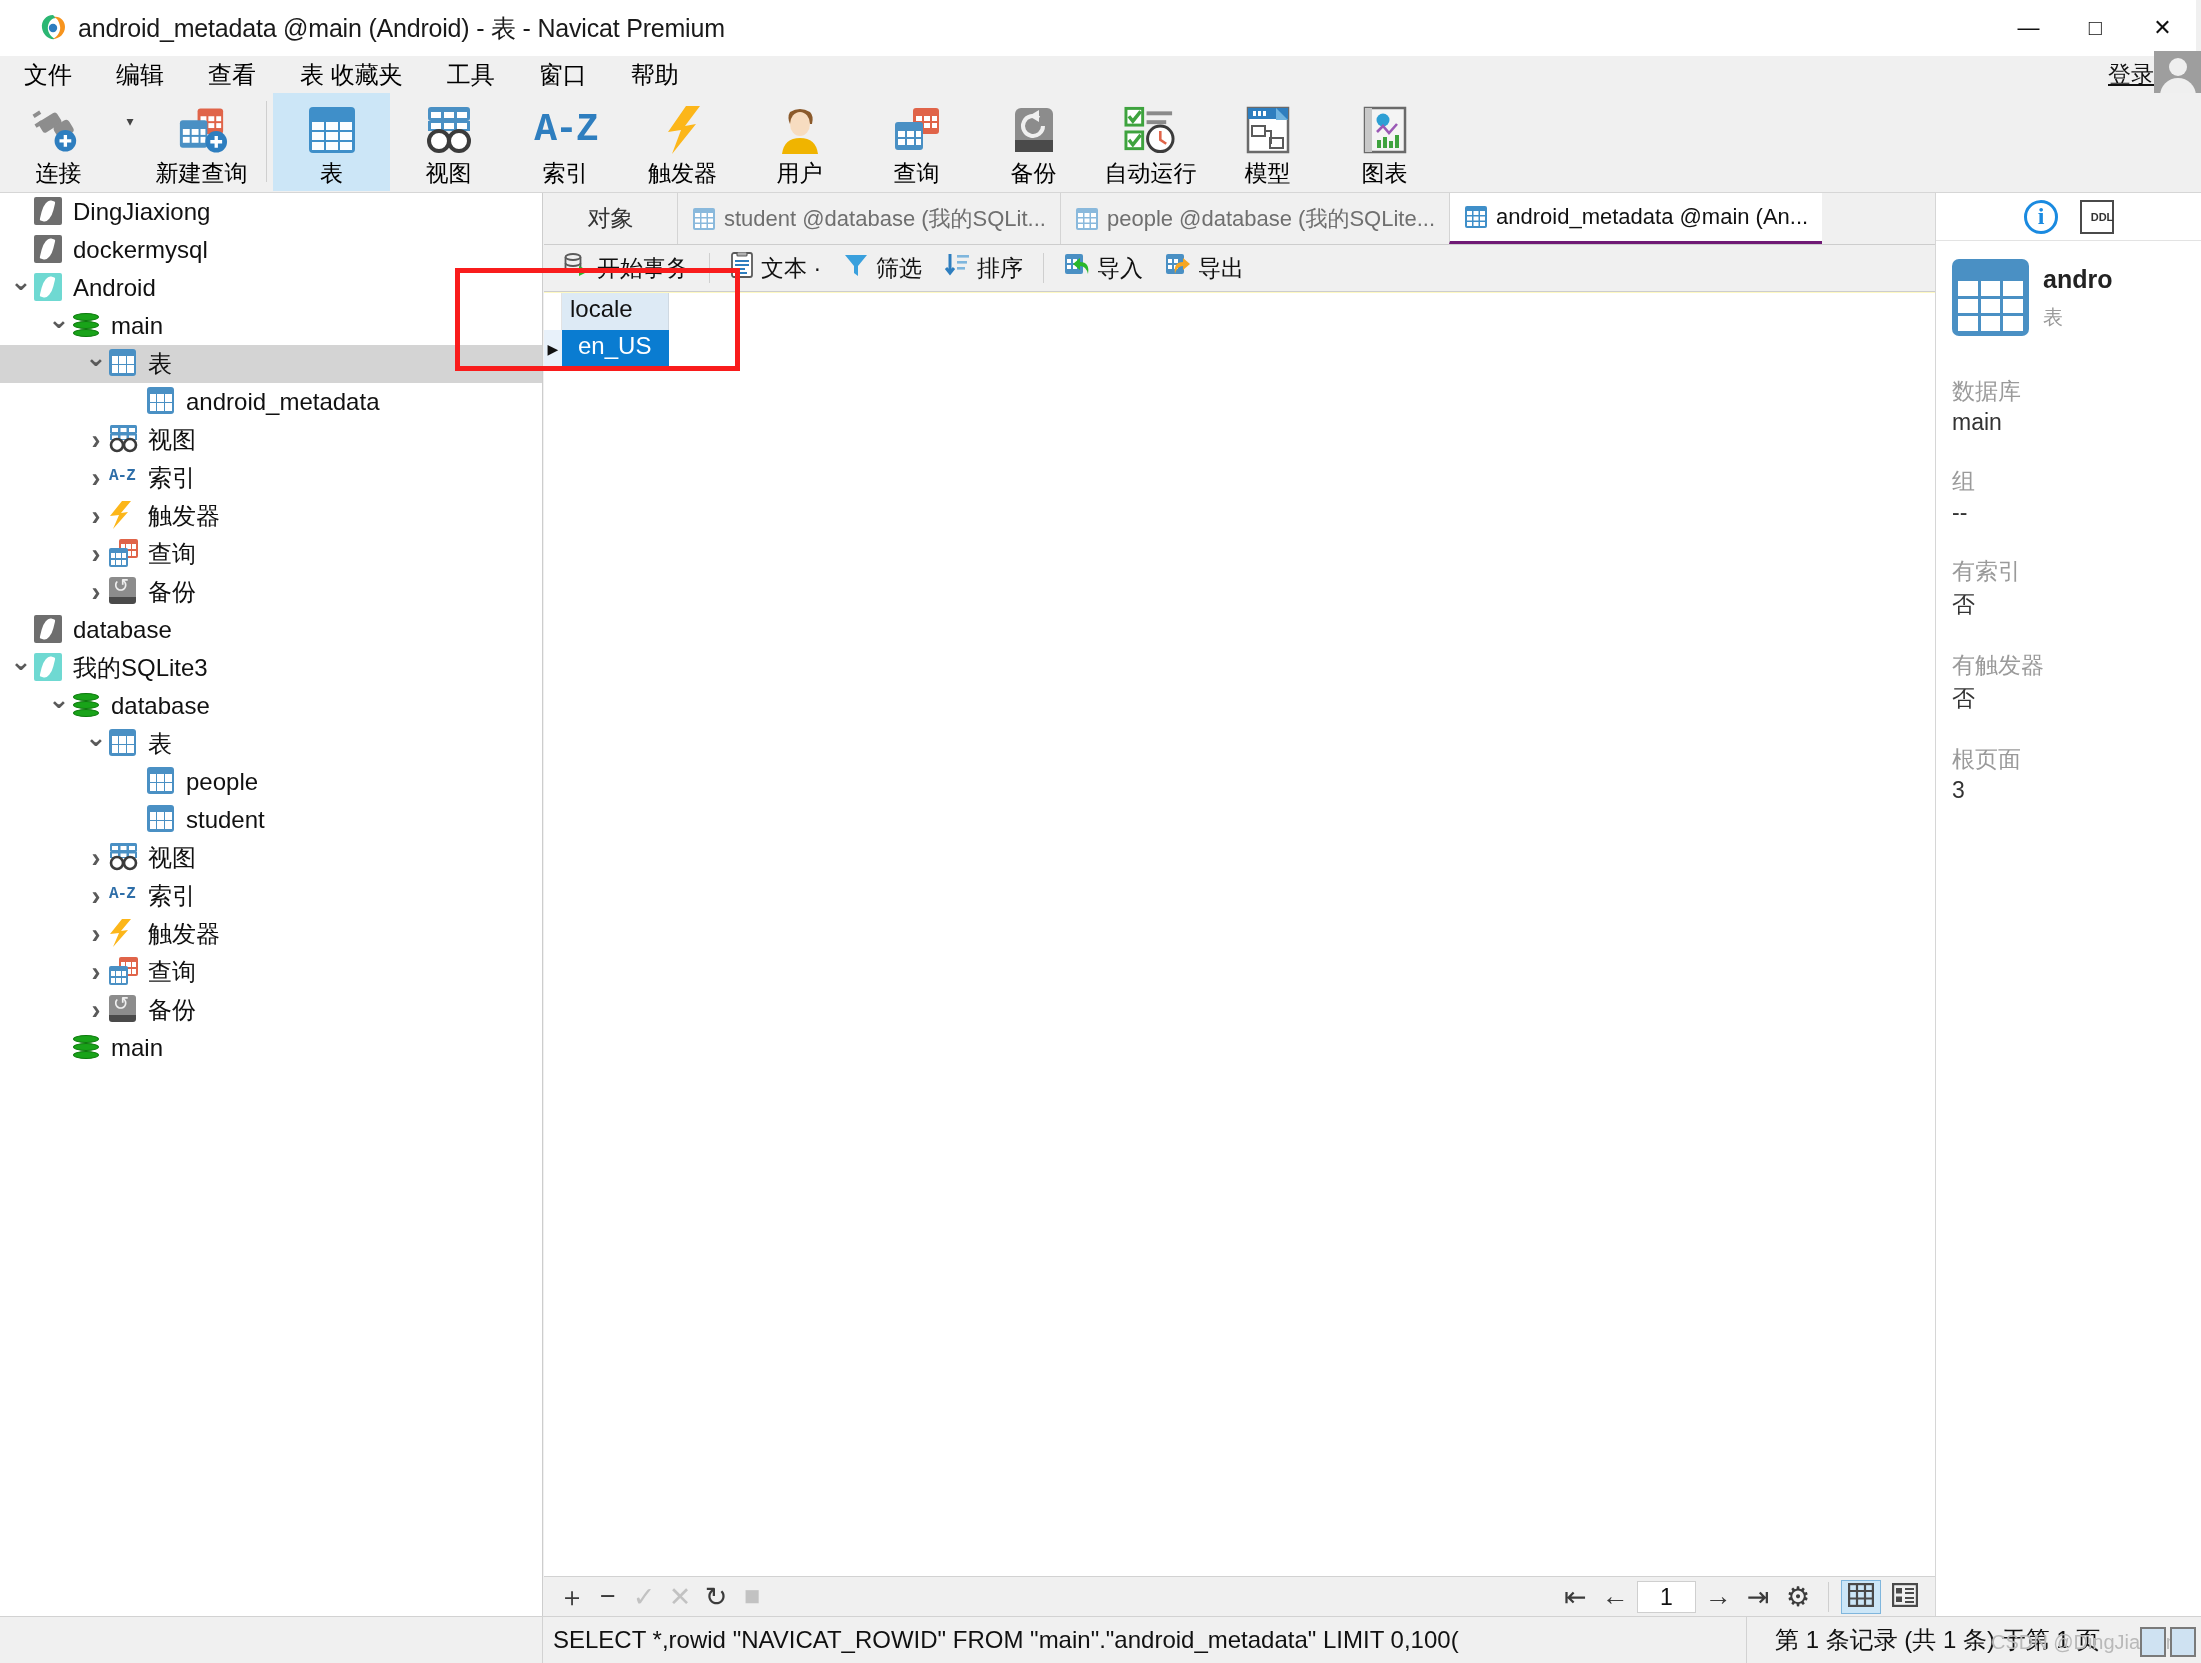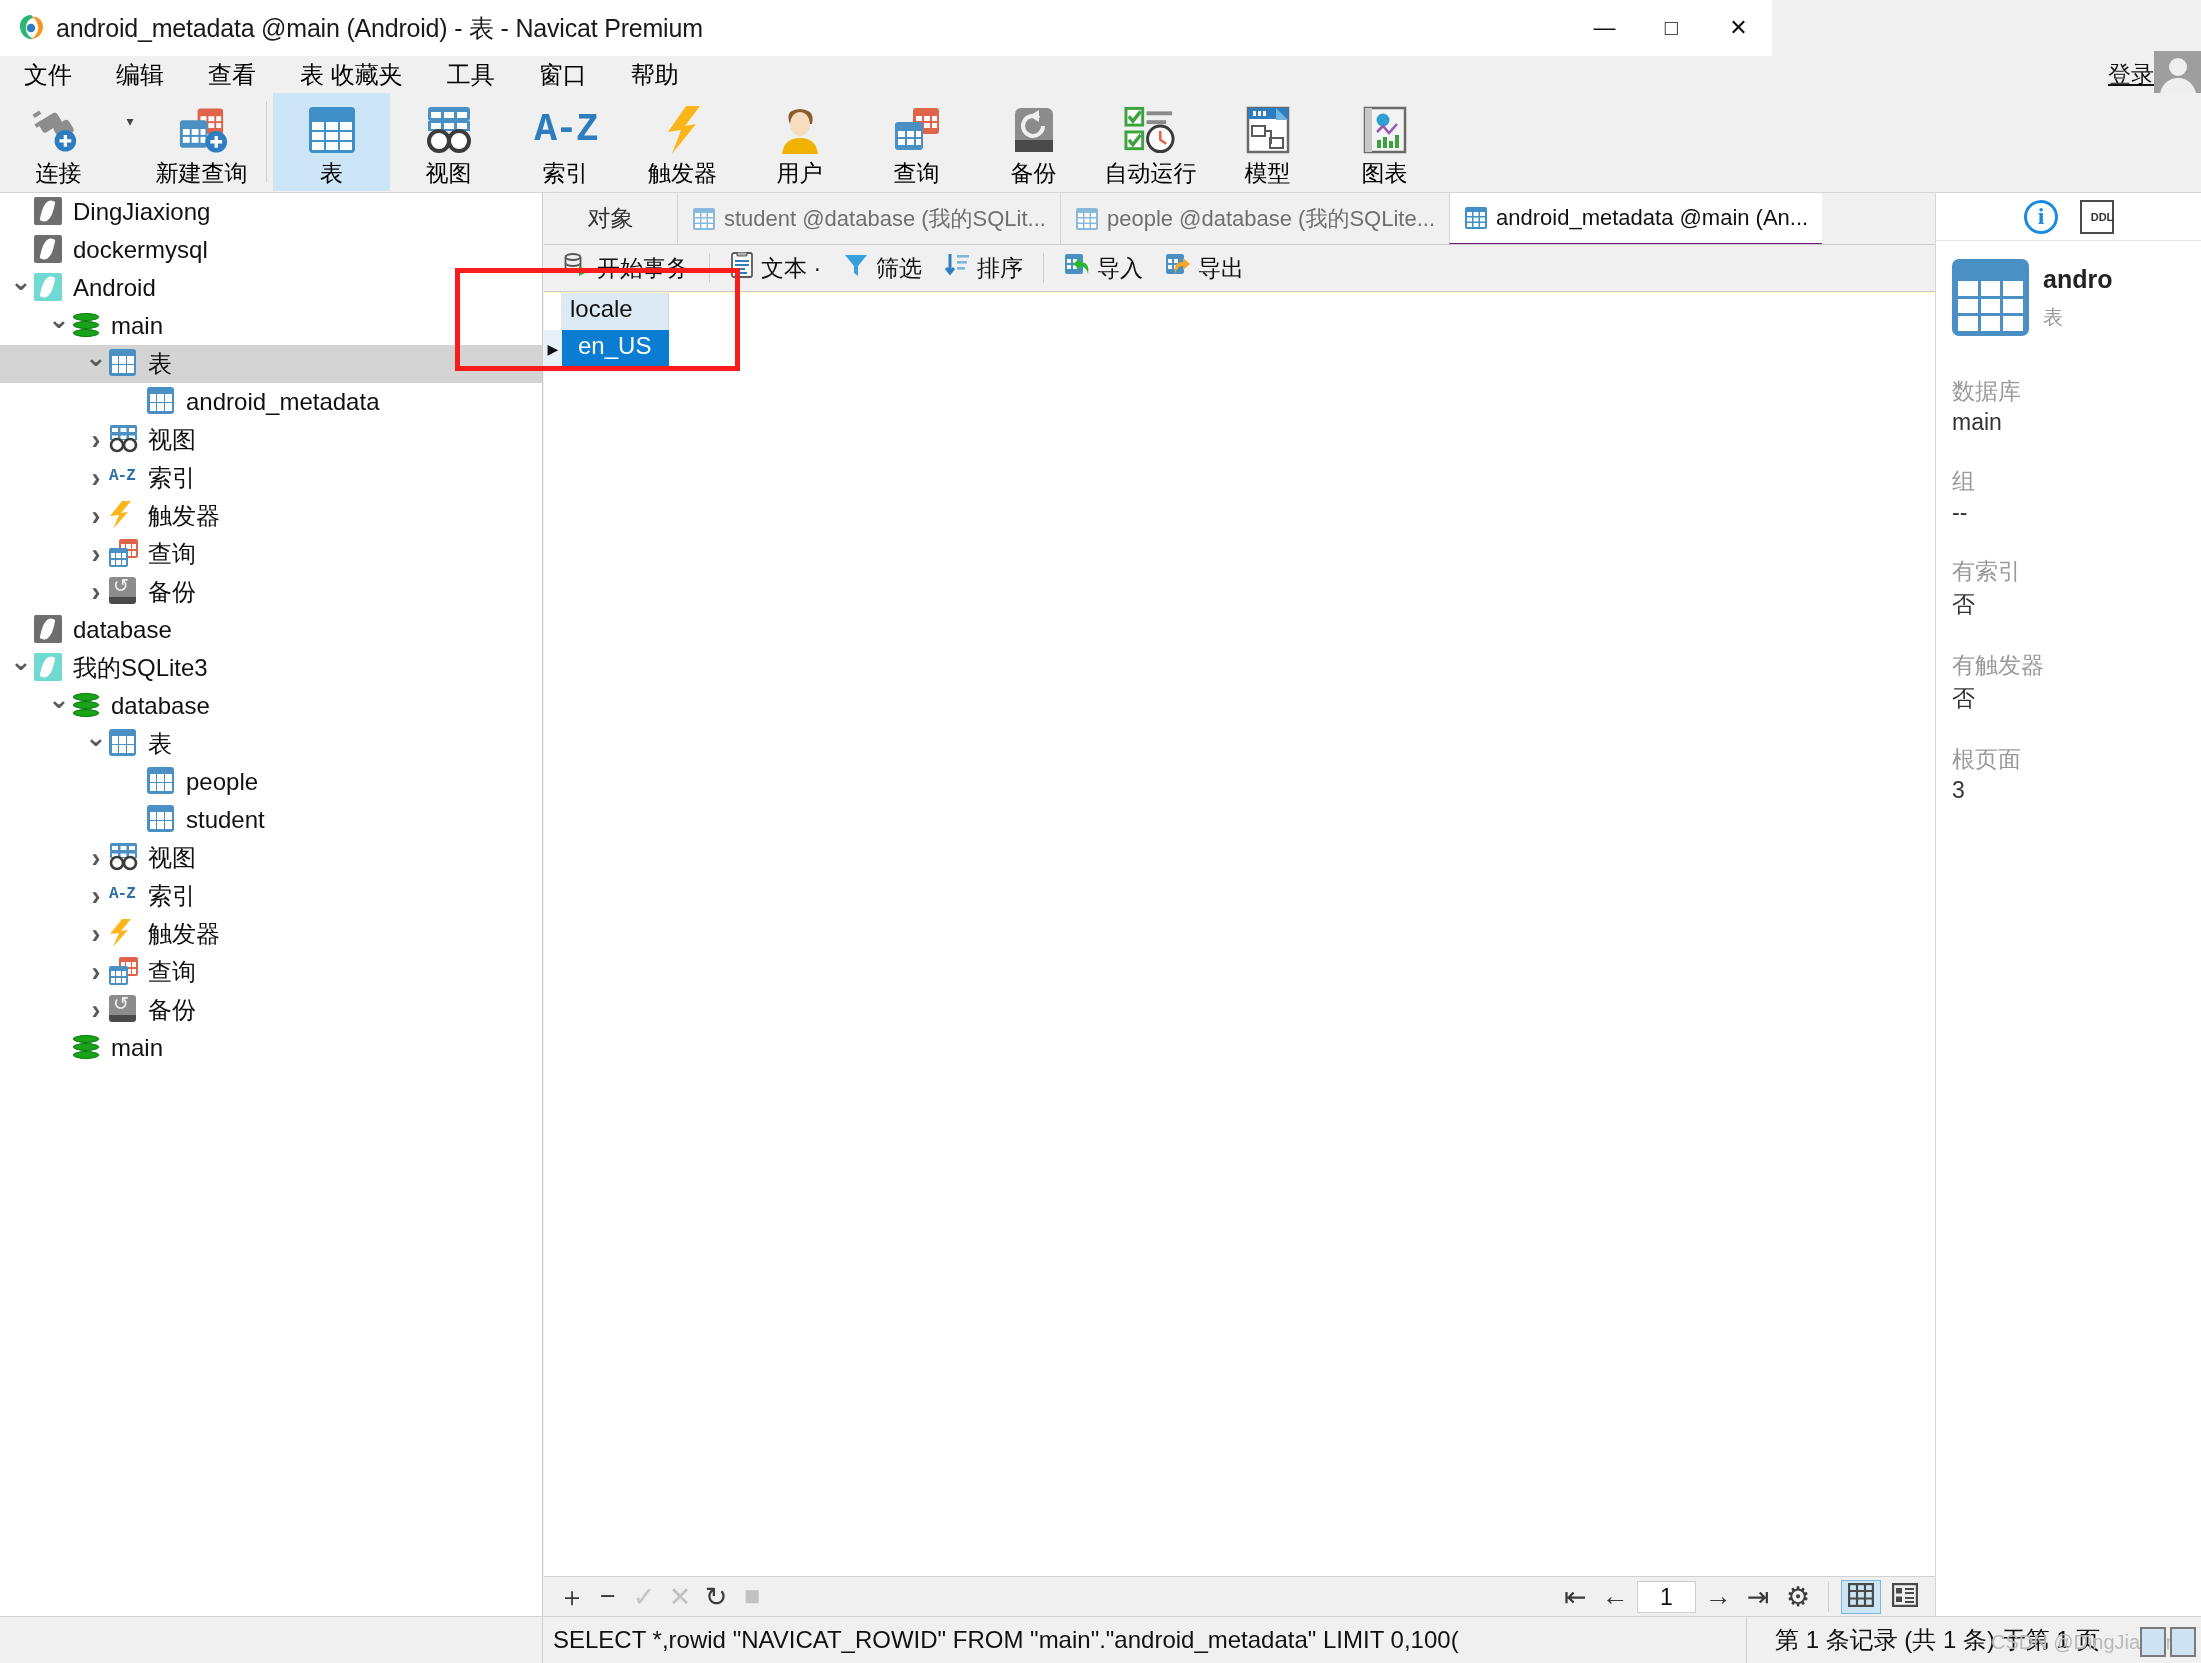--- a/index.html
+++ b/index.html
@@ -6,22 +6,22 @@
   html, body {
     width: 2202px; height: 1663px;
     font-family: "Liberation Sans", "DejaVu Sans", sans-serif;
     background: #ffffff;
     overflow: hidden;
   }
   #app { position: relative; width: 2202px; height: 1663px; background: #f0f0f0; }
 
   
   .titlebar {
-    position: absolute; top: 0; left: 0; width: 1772px; height: 56px;
-    background: #ffffff; display: flex; align-items: center;
+    position: absolute; top: 0; left: 0; width: 2196px; height: 56px;
+    background: #ffffff; display: flex; align-items: center; padding-left: 22px;
   }
   .title-logo { margin-left: 16px; width: 30px; height: 30px; position: relative; }
   .title-text { margin-left: 10px; font-size: 25px; color: #1a1a1a; letter-spacing: -0.2px; }
   .win-btns { position: absolute; right: 0; top: 0; height: 56px; display: flex; }
   .win-btn {
     width: 67px; height: 56px; display: flex; align-items: center; justify-content: center;
     font-size: 22px; color: #111;
   }
 
   
@@ -115,21 +115,21 @@
   .main {
     position: absolute; top: 193px; left: 544px; right: 267px; bottom: 47px; background: #fef9c3;
   }
   .tabbar { height: 52px; background: #f0f0f0; display: flex; align-items: stretch;
      border-bottom: 1px solid #cdcdcd; }
   .obj-tab { width: 133px; display: flex; align-items: center; justify-content: center;
      font-size: 23px; color: #333; }
   .dtab { display: flex; align-items: center; gap: 8px; padding: 0 14px; max-width: 416px;
      border-left: 1px solid #d4d4d4; background: #f0f0f0; color: #6f6f6f; font-size: 22px;
      white-space: nowrap; overflow: hidden; }
-  .dtab.active { background: #ffffff; color: #111; border-bottom: 1px solid #701a75; position: relative; top: 0; }
+  .dtab.active { background: #ffffff; color: #111; border-bottom: 3px solid #701a75; position: relative; top: 0; }
   .dtab .ic-small { width: 24px; height: 24px; flex: none; }
 
   .gridtoolbar { height: 47px; background: #f0f0f0; border-bottom: 1px solid #cdcdcd;
      display: flex; align-items: center; padding-left: 10px; gap: 2px; }
   .gt-btn { display: flex; align-items: center; gap: 7px; padding: 2px 10px; font-size: 23px; color: #111; }
   .gt-sep { width: 1px; height: 30px; background: #cfcfcf; margin: 0 8px; }
 
   .datagrid { position: absolute; top: 100px; left: 0; right: 0; bottom: 0; background: #fff; }
   .dg-headrow { display: flex; height: 37px; }
   .dg-gutter { width: 18px; background: #fff; border-right: 1px solid #e3e3e3; }

